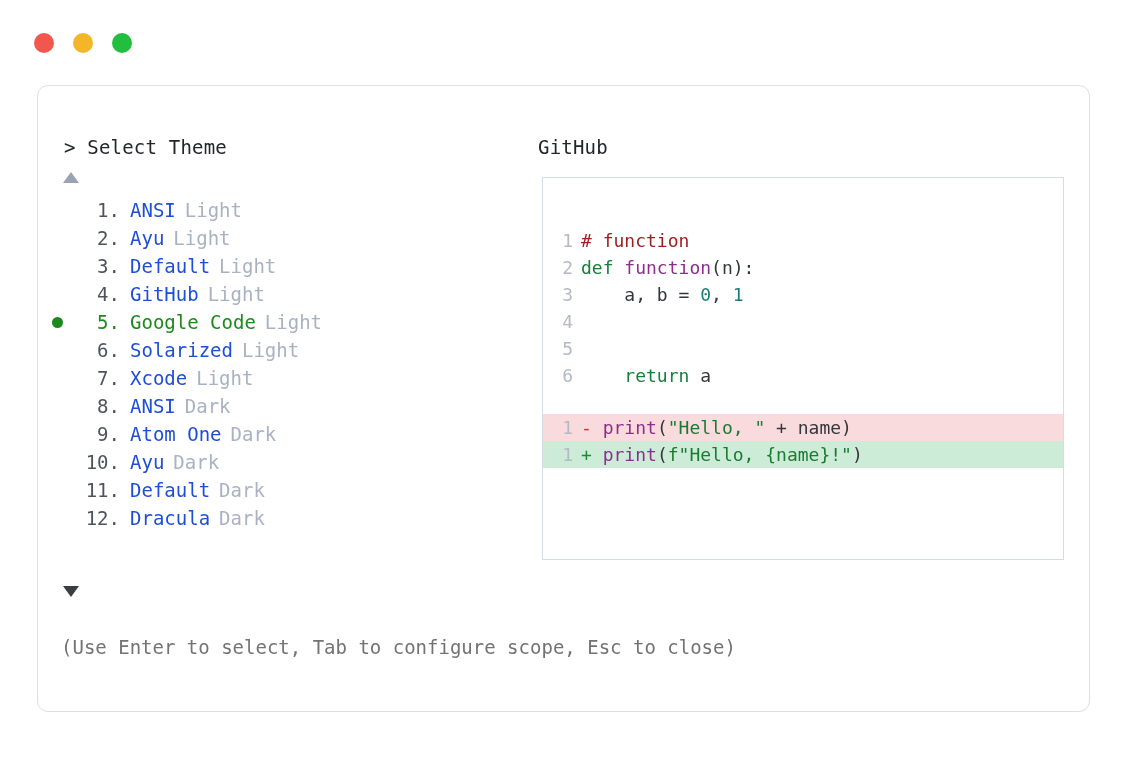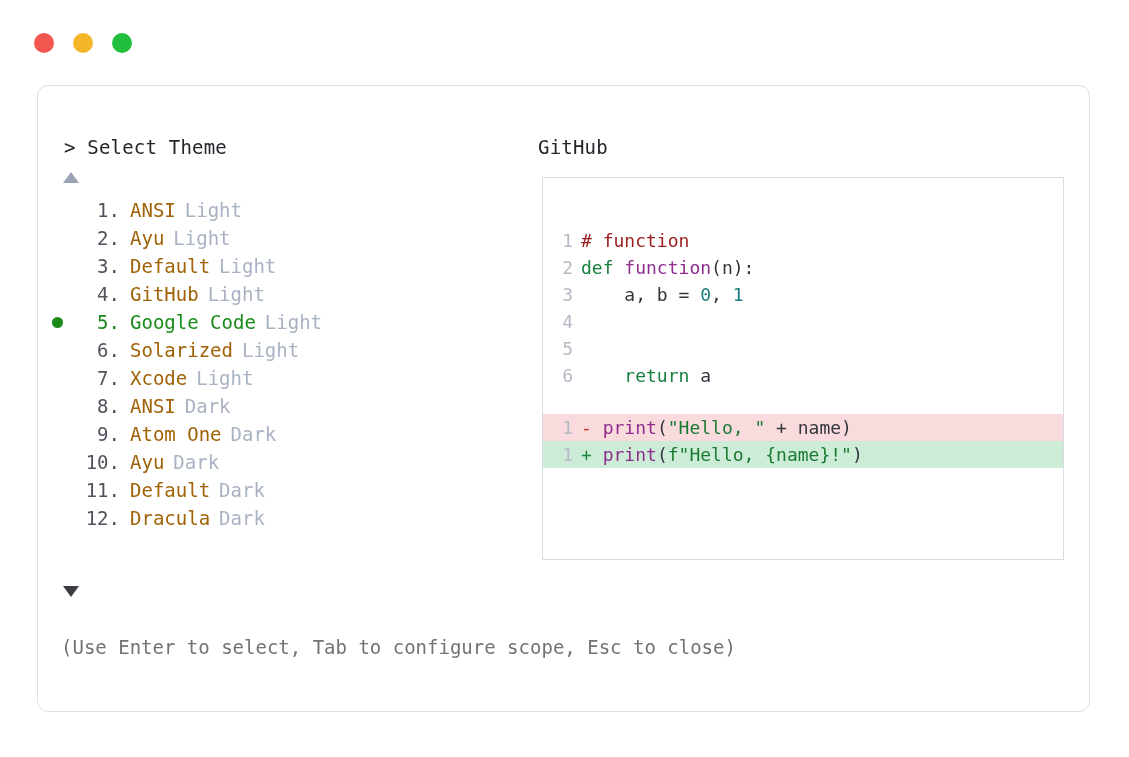--- a/index.html
+++ b/index.html
@@ -104,21 +104,21 @@
     border-radius: 50%;
     background: #1a8a1a;
     display: block;
   }
   .idx {
     width: 44px;
     text-align: right;
     flex: none;
     color: #4f545c;
   }
-  .tname { color: #a16207; margin-left: 10px; }
+  .tname { color: #1d4ed8; margin-left: 10px; }
   .tvariant { color: #a9b2c3; margin-left: 9px; }
   .theme-row.selected .idx,
   .theme-row.selected .dotsep,
   .theme-row.selected .tname { color: #1a8a1a; }
   .theme-row.selected .tvariant { color: #a9b2c3; }
 
   
   #hint {
     position: absolute;
     left: 23px;

